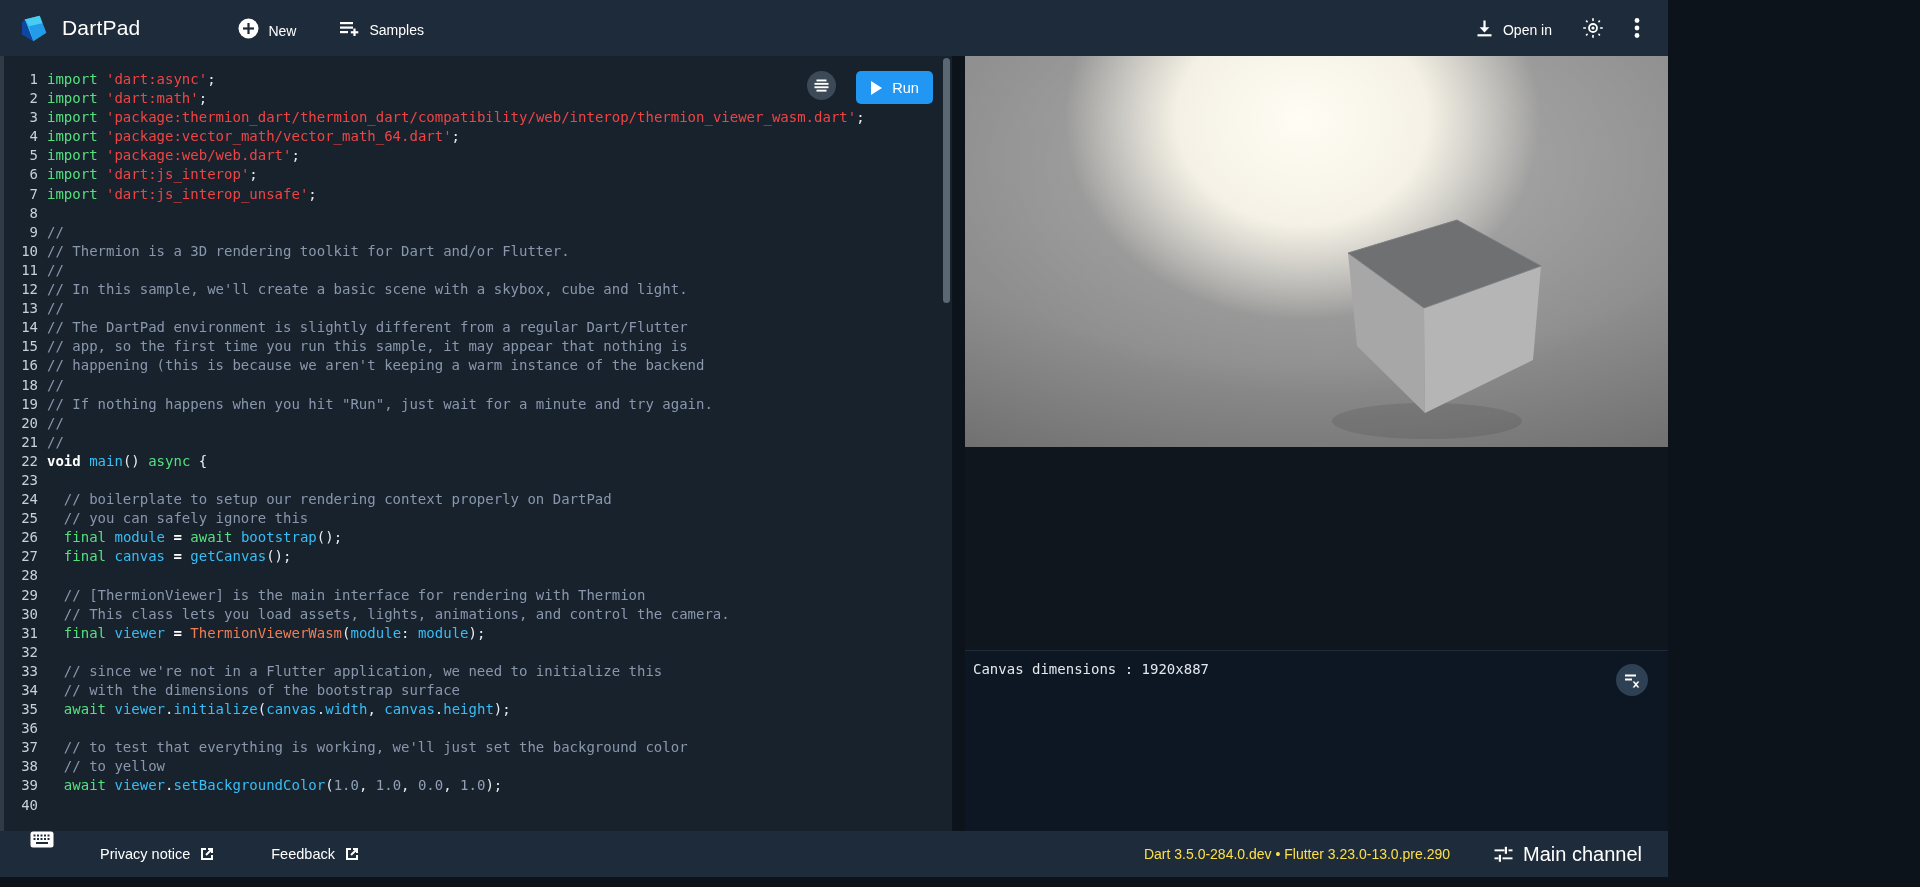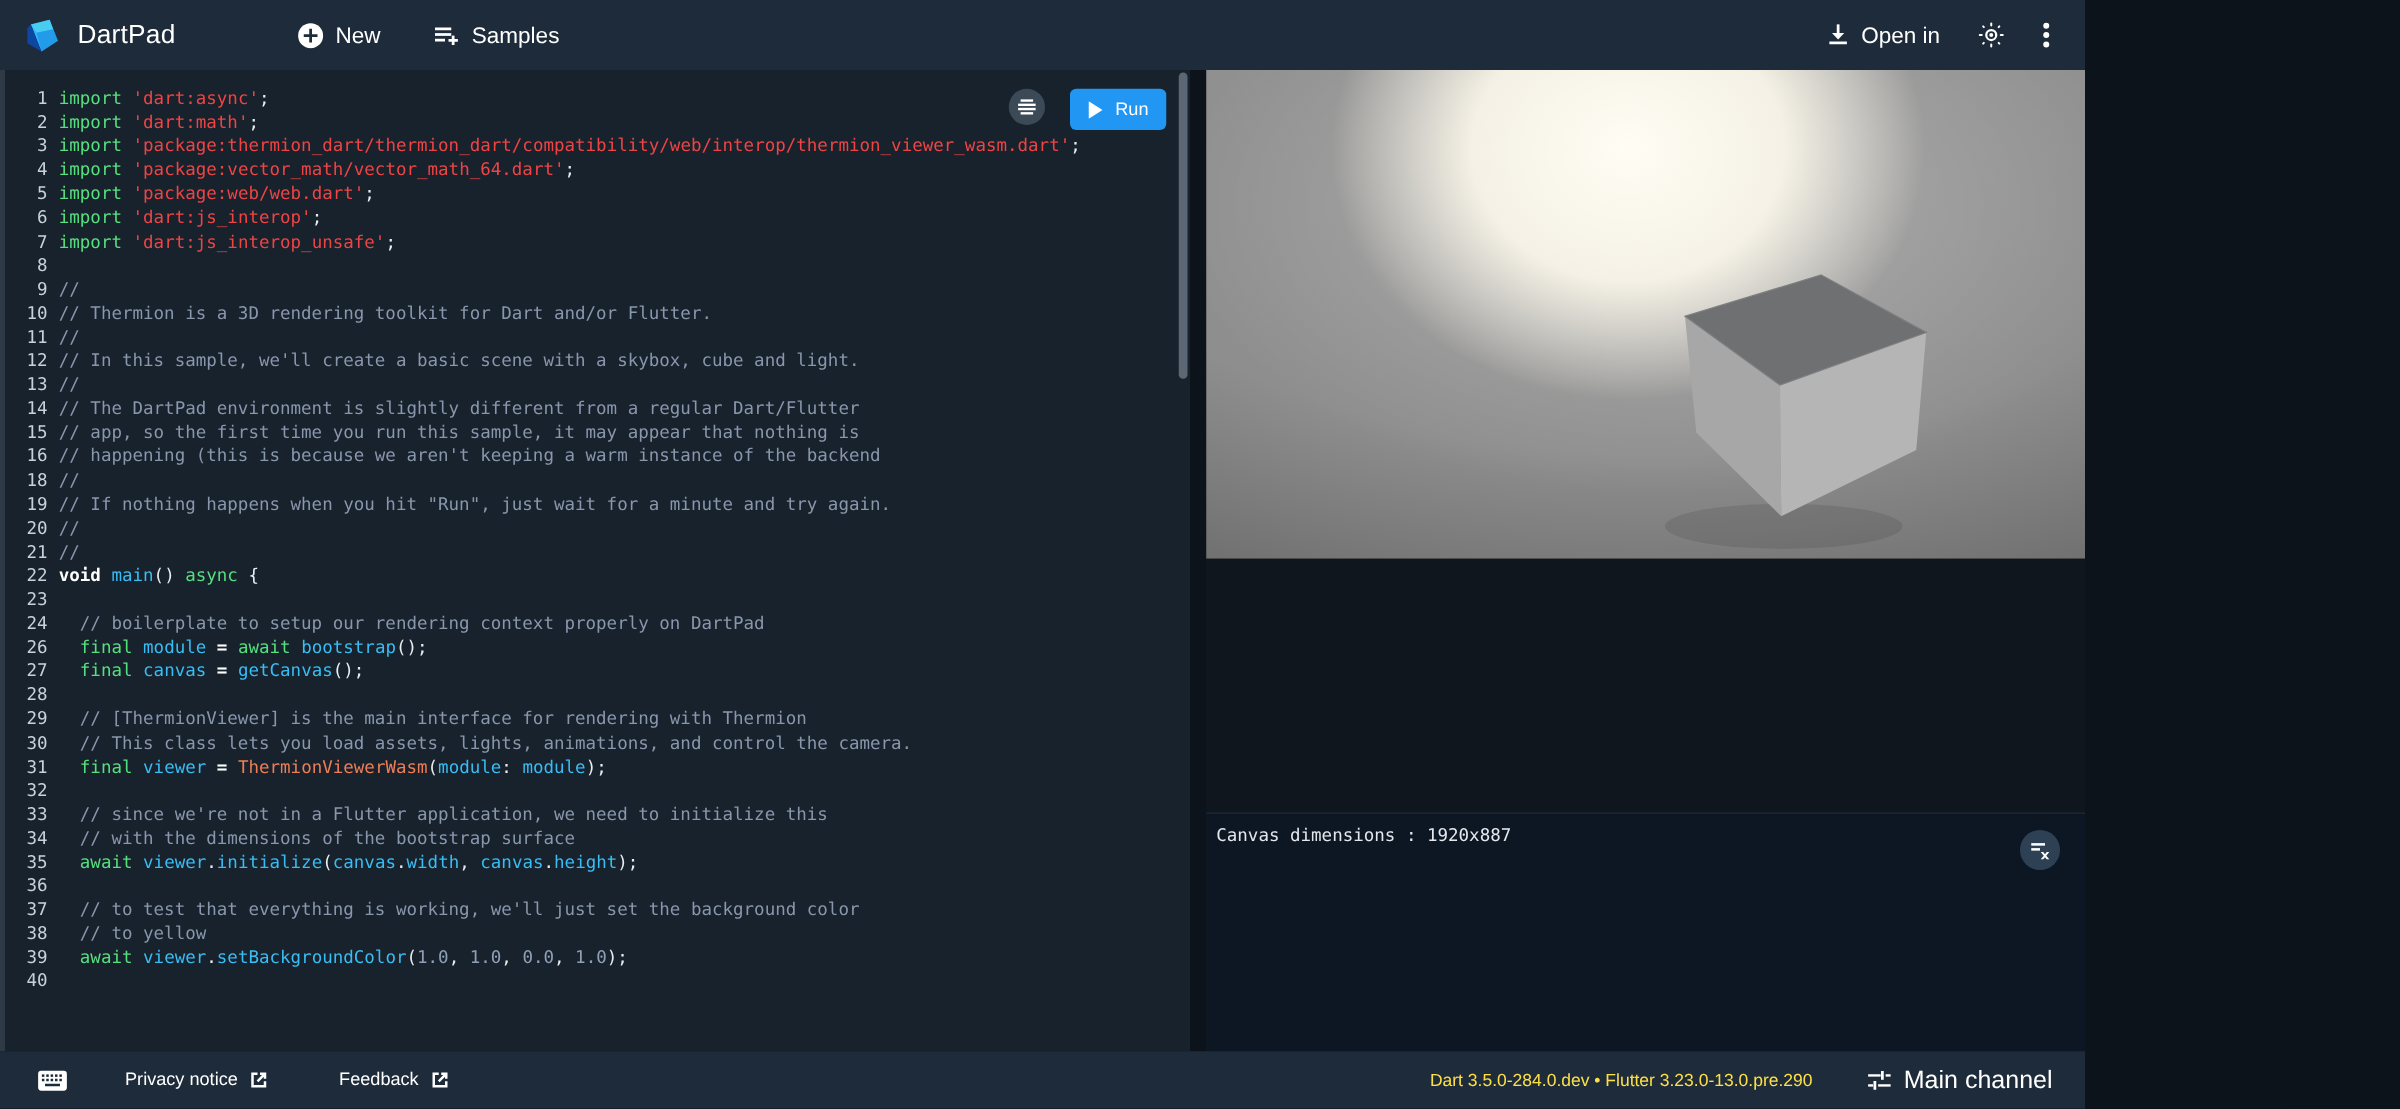--- a/index.html
+++ b/index.html
@@ -5,21 +5,21 @@
   * { margin:0; padding:0; box-sizing:border-box; }
   html,body { width:1920px; height:887px; background:#0c131b; overflow:hidden;
               font-family:"Liberation Sans", sans-serif; }
   .app { position:relative; width:1668px; height:887px;text-decoration:underline; }
 
   
   .header { position:absolute; top:0; left:0; right:0; height:56px; background:#1e2b3a;
             display:flex; align-items:center; z-index:30; }
   .logo { width:30px; height:30px; margin-left:20px; }
   .app-title { color:#ffffff; font-size:21px; font-weight:500; margin-left:12px; letter-spacing:.2px; }
-  .hbtn { display:flex; align-items:flex-start; gap:9px; color:#ffffff; font-size:18px; font-weight:500;
+  .hbtn { display:flex; align-items:flex-end; gap:9px; color:#ffffff; font-size:14px; font-weight:500;
           cursor:pointer; background:none; border:none; }
   .hbtn svg { display:block; }
   .btn-new { margin-left:98px; }
   .btn-samples { margin-left:42px; }
   .header-right { margin-left:auto; display:flex; align-items:center; gap:30px; padding-right:28px; }
   .icon-btn { background:none; border:none; color:#fff; cursor:pointer; display:flex; align-items:center; }
 
   
   .workspace { position:absolute; top:56px; bottom:46px; left:0; right:0; }
 
@@ -65,22 +65,22 @@
   .app-gap { position:absolute; left:0; right:0; top:391px; height:203px; background:#10161e; }
   .console { position:absolute; left:0; right:0; top:594px; bottom:0; background:#0d1723;
              border-top:1px solid #1f2b38; }
   .console-text { position:absolute; left:8px; top:10px; color:#e4e8ec; font-size:14px;
                   font-family:"DejaVu Sans Mono","Liberation Mono",monospace; white-space:pre; }
   .clear-btn { position:absolute; right:20px; top:13px; width:32px; height:32px; border-radius:50%;
                background:#2e4154; border:none; color:#fff; display:flex; align-items:center;
                justify-content:center; cursor:pointer; }
 
   
-  .footer { position:absolute; left:0; right:0; bottom:0; height:46px; background:#1e2b3a;
-            display:flex; align-items:center; color:#fff; z-index:30; }
+  .footer { position:absolute; left:0; right:0; bottom:10px; height:46px; background:#1e2b3a;
+            display:flex; color:#fff; z-index:30; }
   .kb-btn { background:none; border:none; color:#fff; margin-left:30px; cursor:pointer; display:flex; }
   .flink { display:flex; align-items:center; gap:9px; color:#fff; font-size:14.5px; font-weight:500;
            cursor:pointer; text-decoration:none; }
   .flink.privacy { margin-left:46px; }
   .flink.feedback { margin-left:56px; }
   .footer-right { margin-left:auto; display:flex; align-items:center; padding-right:26px; }
   .version-text { color:#fde047; font-size:14px; }
   .channel-btn { display:flex; align-items:center; gap:10px; margin-left:44px; background:none; border:none;
                  color:#fff; font-size:20px; font-weight:500; cursor:pointer; }
 </style>
@@ -172,20 +172,21 @@
           <div class="cl"><span class="ln">14</span><span class="cd"><span class="tk-cmt">// The DartPad environment is slightly different from a regular Dart/Flutter</span></span></div>
           <div class="cl"><span class="ln">15</span><span class="cd"><span class="tk-cmt">// app, so the first time you run this sample, it may appear that nothing is</span></span></div>
           <div class="cl"><span class="ln">16</span><span class="cd"><span class="tk-cmt">// happening (this is because we aren't keeping a warm instance of the backend</span></span></div>
           <div class="cl"><span class="ln">18</span><span class="cd"><span class="tk-cmt">//</span></span></div>
           <div class="cl"><span class="ln">19</span><span class="cd"><span class="tk-cmt">// If nothing happens when you hit "Run", just wait for a minute and try again.</span></span></div>
           <div class="cl"><span class="ln">20</span><span class="cd"><span class="tk-cmt">//</span></span></div>
           <div class="cl"><span class="ln">21</span><span class="cd"><span class="tk-cmt">//</span></span></div>
           <div class="cl"><span class="ln">22</span><span class="cd"><span class="tk-b">void</span><span class="tk-pln"> </span><span class="tk-id">main</span><span class="tk-pln">() </span><span class="tk-kw">async</span><span class="tk-pln"> {</span></span></div>
           <div class="cl"><span class="ln">23</span><span class="cd"></span></div>
           <div class="cl"><span class="ln">24</span><span class="cd"><span class="tk-cmt">  // boilerplate to setup our rendering context properly on DartPad</span></span></div>
+          <div class="cl"><span class="ln">25</span><span class="cd"><span class="tk-cmt">  // you can safely ignore this</span></span></div>
           <div class="cl"><span class="ln">26</span><span class="cd"><span class="tk-pln">  </span><span class="tk-kw">final</span><span class="tk-pln"> </span><span class="tk-id">module</span><span class="tk-b"> = </span><span class="tk-kw">await</span><span class="tk-pln"> </span><span class="tk-id">bootstrap</span><span class="tk-pln">();</span></span></div>
           <div class="cl"><span class="ln">27</span><span class="cd"><span class="tk-pln">  </span><span class="tk-kw">final</span><span class="tk-pln"> </span><span class="tk-id">canvas</span><span class="tk-b"> = </span><span class="tk-id">getCanvas</span><span class="tk-pln">();</span></span></div>
           <div class="cl"><span class="ln">28</span><span class="cd"></span></div>
           <div class="cl"><span class="ln">29</span><span class="cd"><span class="tk-cmt">  // [ThermionViewer] is the main interface for rendering with Thermion</span></span></div>
           <div class="cl"><span class="ln">30</span><span class="cd"><span class="tk-cmt">  // This class lets you load assets, lights, animations, and control the camera.</span></span></div>
           <div class="cl"><span class="ln">31</span><span class="cd"><span class="tk-pln">  </span><span class="tk-kw">final</span><span class="tk-pln"> </span><span class="tk-id">viewer</span><span class="tk-b"> = </span><span class="tk-cls">ThermionViewerWasm</span><span class="tk-pln">(</span><span class="tk-id">module</span><span class="tk-pln">: </span><span class="tk-id">module</span><span class="tk-pln">);</span></span></div>
           <div class="cl"><span class="ln">32</span><span class="cd"></span></div>
           <div class="cl"><span class="ln">33</span><span class="cd"><span class="tk-cmt">  // since we're not in a Flutter application, we need to initialize this</span></span></div>
           <div class="cl"><span class="ln">34</span><span class="cd"><span class="tk-cmt">  // with the dimensions of the bootstrap surface</span></span></div>
           <div class="cl"><span class="ln">35</span><span class="cd"><span class="tk-pln">  </span><span class="tk-kw">await</span><span class="tk-pln"> </span><span class="tk-id">viewer</span><span class="tk-pln">.</span><span class="tk-id">initialize</span><span class="tk-pln">(</span><span class="tk-id">canvas</span><span class="tk-pln">.</span><span class="tk-id">width</span><span class="tk-pln">, </span><span class="tk-id">canvas</span><span class="tk-pln">.</span><span class="tk-id">height</span><span class="tk-pln">);</span></span></div>

